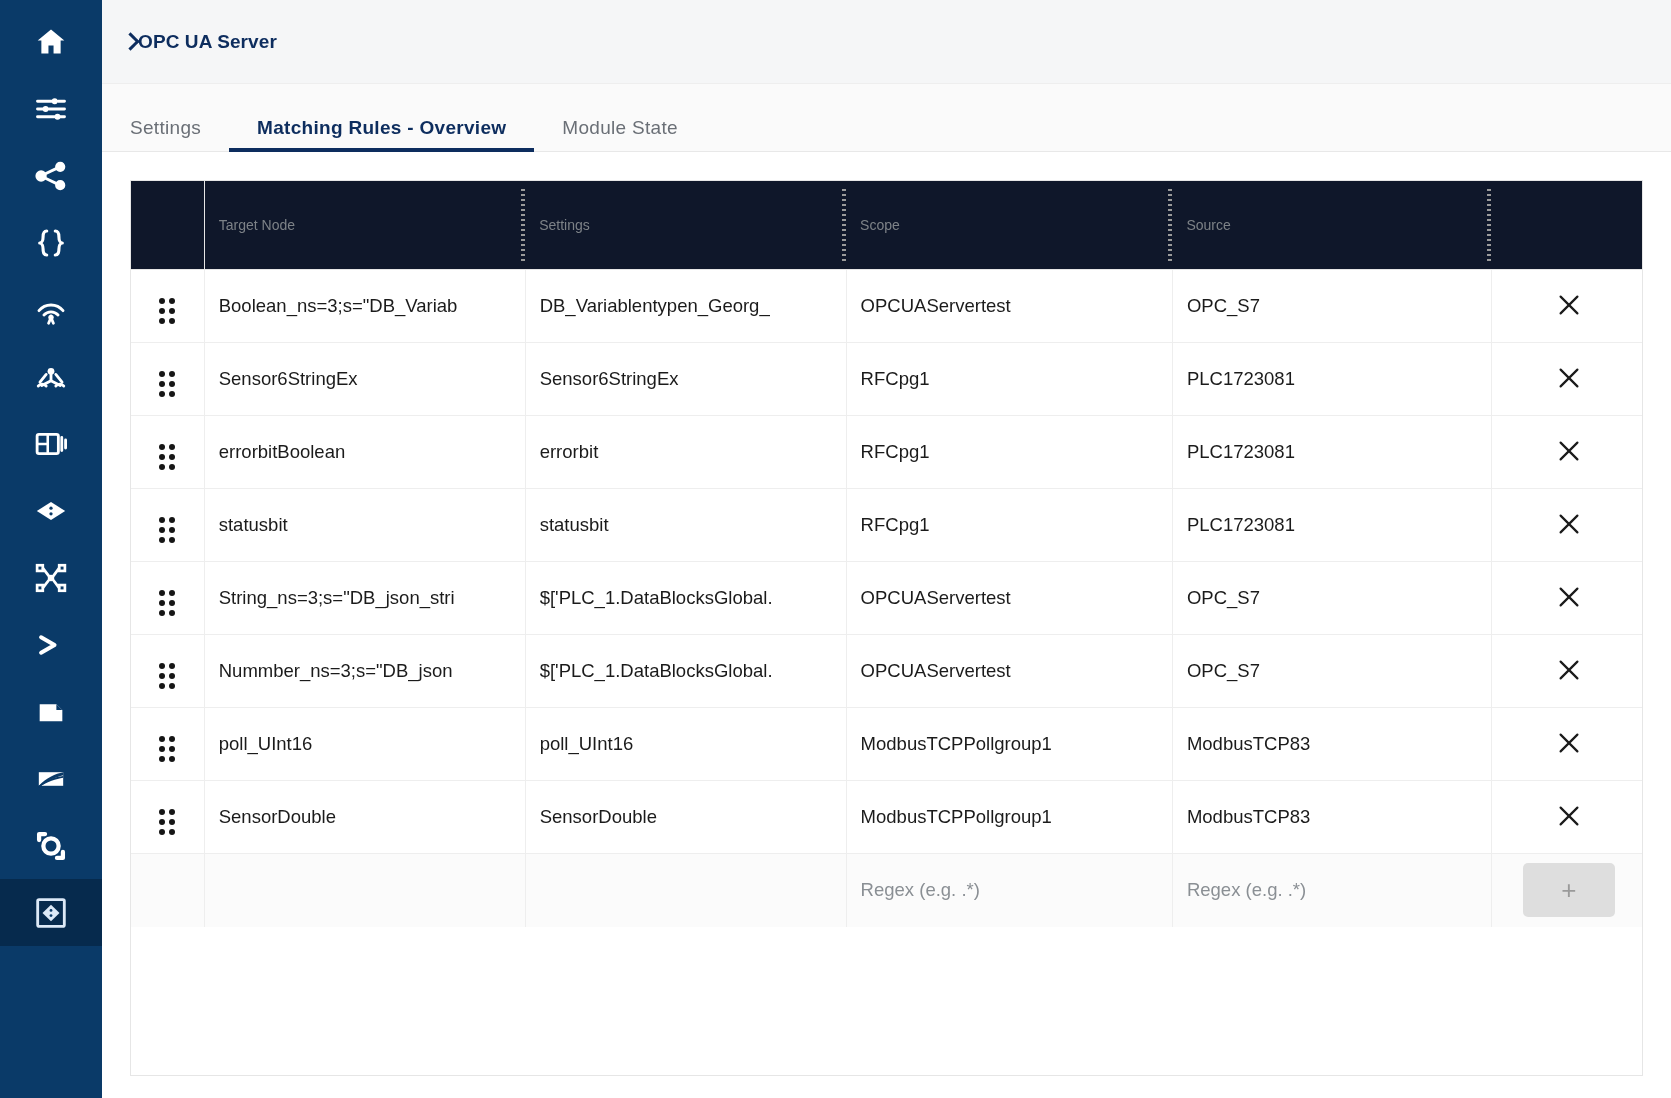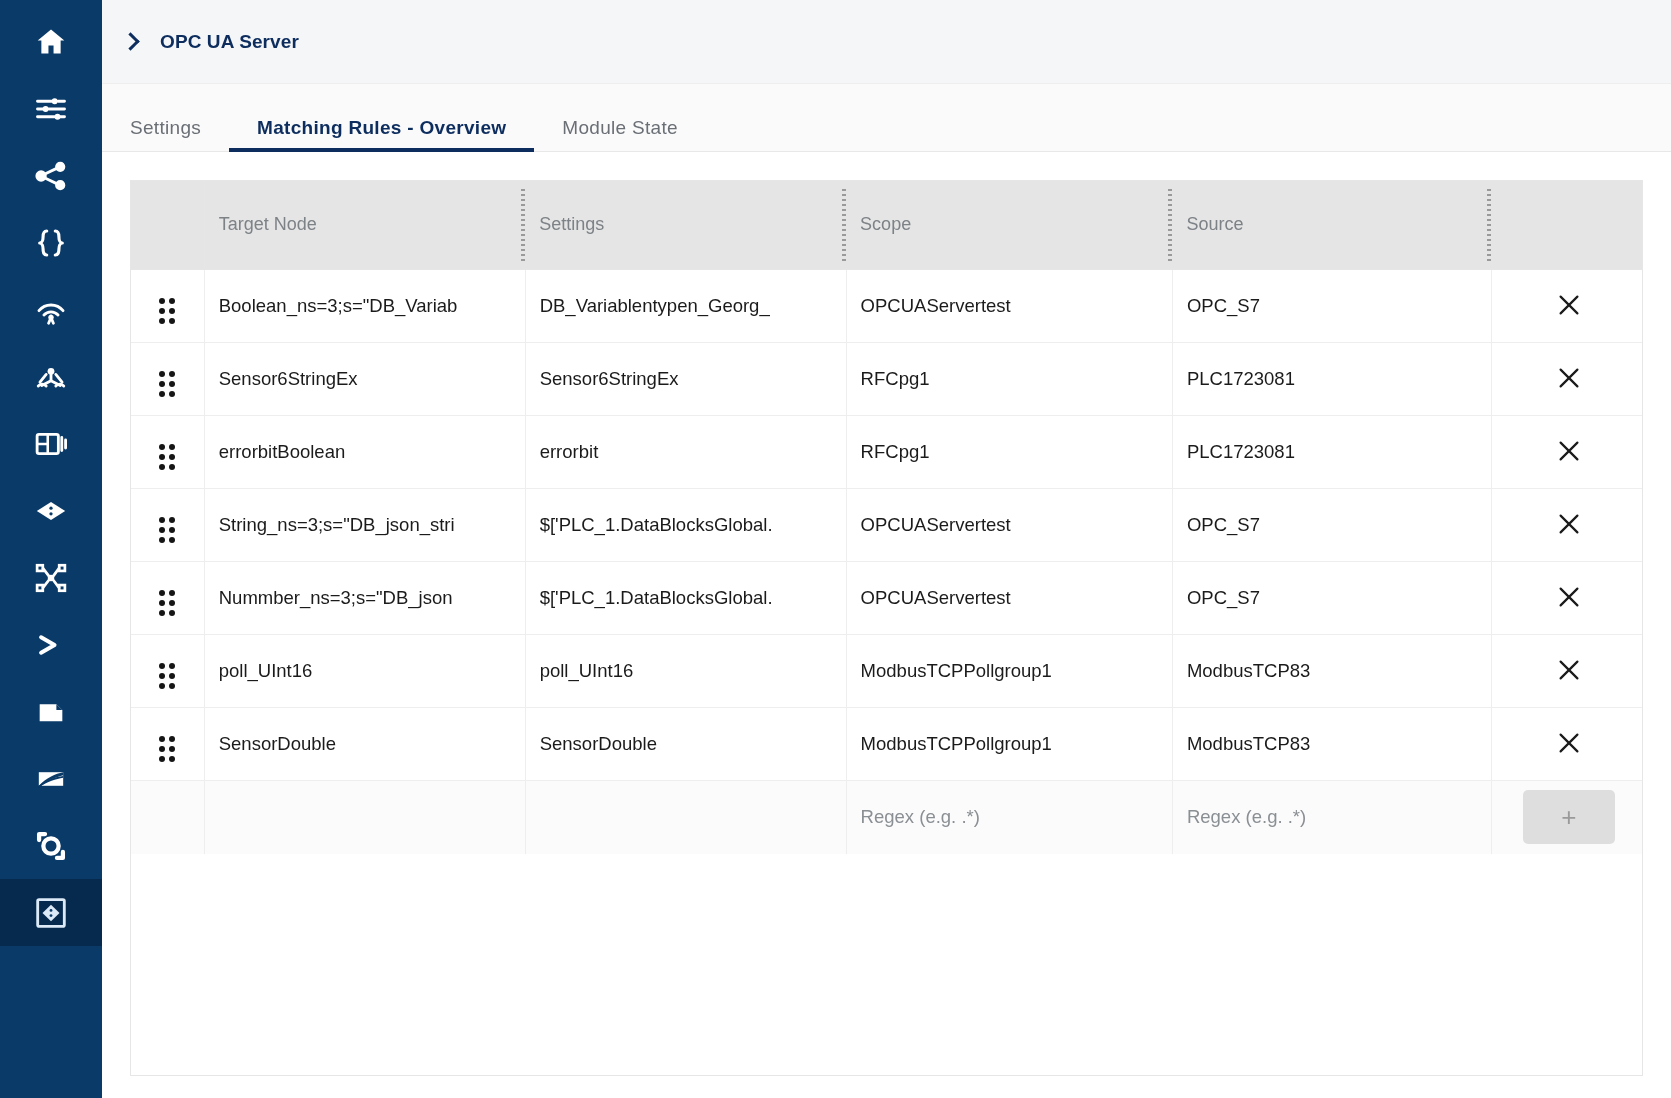--- a/index.html
+++ b/index.html
@@ -35,21 +35,21 @@
     min-width: 0;
   }
   .breadcrumb-bar {
     height: 84px; flex: 0 0 84px;
     background: #f5f6f7;
     display: flex; align-items: center;
     padding-left: 22px;
     border-bottom: 1px solid #eeeeee;
   }
   .breadcrumb {
-    display: flex; align-items: center; gap: 23px;
+    display: flex; align-items: center; gap: 1px;
     color: #0d2d5e; font-size: 19px; font-weight: bold;
     letter-spacing: .1px;
   }
   .chev {
     display: inline-block; width: 13px; height: 13px;
     border-right: 3px solid #0d2d5e;
     border-bottom: 3px solid #0d2d5e;
     transform: rotate(-45deg);
     margin-bottom: 1px;
   }
@@ -97,23 +97,23 @@
     table-layout: fixed;
   }
   table.grid col.c-handle { width: 68px; }
   table.grid col.c-target { width: 298px; }
   table.grid col.c-prop   { width: 298px; }
   table.grid col.c-scope  { width: 303px; }
   table.grid col.c-source { width: 296px; }
   table.grid col.c-action { width: 140px; }
 
   thead th {
-    background: #e5e5e5;
+    background: #0f172a;
     height: 88px;
-    font-size: 18px;
+    font-size: 14px;
     font-weight: normal;
     color: #7d8287;
     text-align: left;
     padding: 0 0 0 14px;
     border-bottom: 1px solid #e6e6e6;
     position: relative;
     vertical-align: middle;
   }
   thead th.th-handle { padding: 0; border-right: 1px solid #e6e6e6; }
   .resizer {
@@ -432,20 +432,39 @@
               </tr>
               <tr>
                 <td class="cell-handle"><span class="drag-dots">
                     <i></i>
                     <i></i>
                     <i></i>
                     <i></i>
                     <i></i>
                     <i></i>
                   </span></td>
+                <td>statusbit</td>
+                <td>statusbit</td>
+                <td>RFCpg1</td>
+                <td>PLC1723081</td>
+                <td class="cell-action"><span class="x-btn">
+                    <svg width="28" height="28" viewBox="0 0 24 24" fill="none" stroke="#1b1b1b" stroke-width="1.9" stroke-linecap="round">
+                      <path d="M4.8 4.8 19.2 19.2M19.2 4.8 4.8 19.2"></path>
+                    </svg>
+                  </span></td>
+              </tr>
+              <tr>
+                <td class="cell-handle"><span class="drag-dots">
+                    <i></i>
+                    <i></i>
+                    <i></i>
+                    <i></i>
+                    <i></i>
+                    <i></i>
+                  </span></td>
                 <td>String_ns=3;s="DB_json_stri</td>
                 <td>$['PLC_1.DataBlocksGlobal.</td>
                 <td>OPCUAServertest</td>
                 <td>OPC_S7</td>
                 <td class="cell-action"><span class="x-btn">
                     <svg width="28" height="28" viewBox="0 0 24 24" fill="none" stroke="#1b1b1b" stroke-width="1.9" stroke-linecap="round">
                       <path d="M4.8 4.8 19.2 19.2M19.2 4.8 4.8 19.2"></path>
                     </svg>
                   </span></td>
               </tr>

